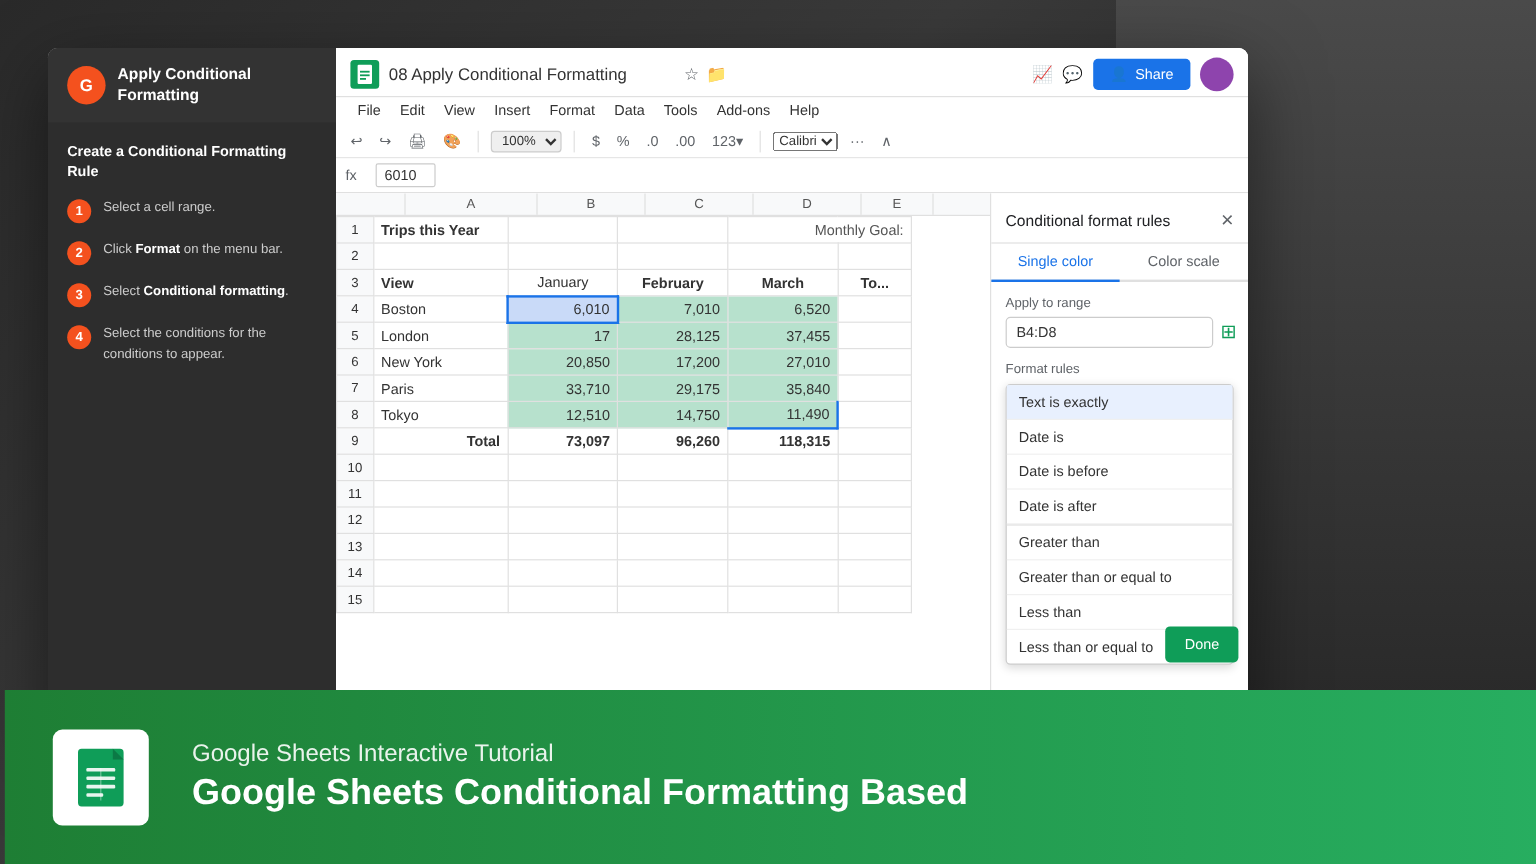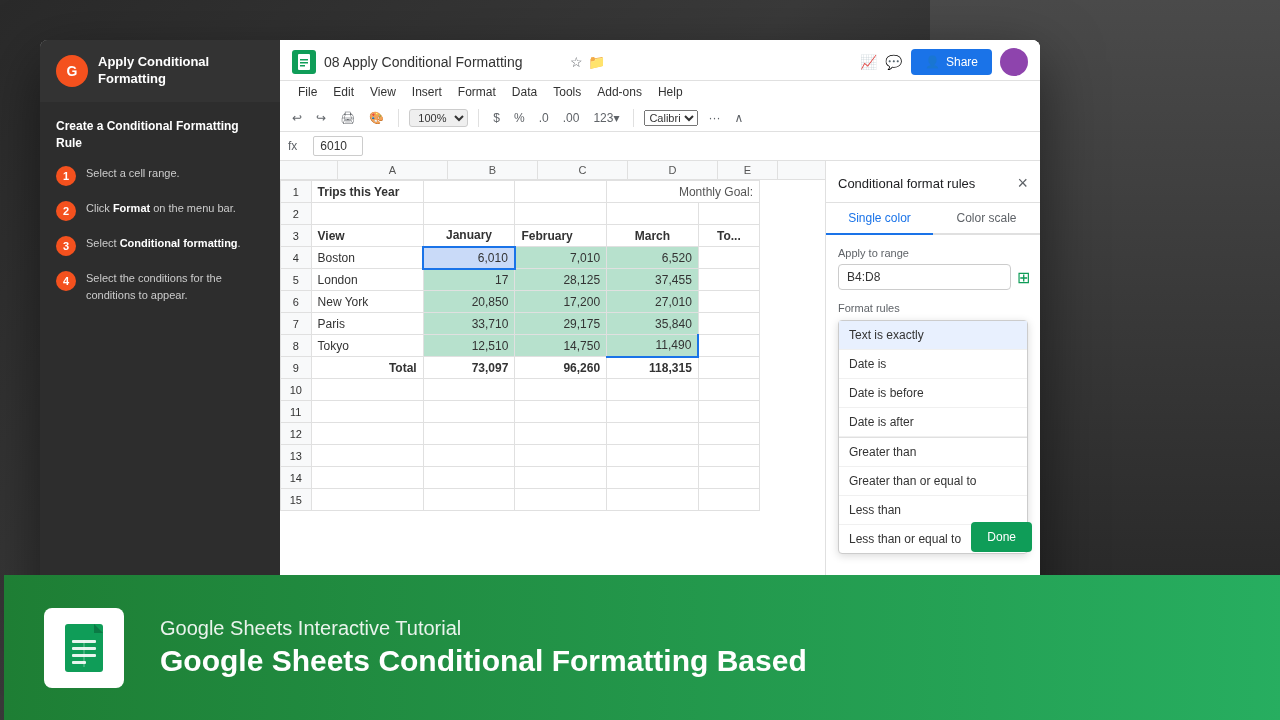--- a/index.html
+++ b/index.html
@@ -260,22 +260,22 @@
             <td></td>
             <td></td>
             <td></td>
             <td></td>
             <td></td>
           </tr>
 
           <tr>
             <td class="row-num">3</td>
             <td style="font-weight:bold;">View</td>
-            <td style="font-weight:bold; text-align:center;">January</td>
-            <td style="font-weight:bold; text-align:left;">February</td>
+            <td style="font-weight:normal; text-align:center;">January</td>
+            <td style="font-weight:bold; text-align:center;">February</td>
             <td style="font-weight:bold; text-align:center;margin-top:42px;">March</td>
             <td style="font-weight:bold; text-align:center;">To...</td>
           </tr>
 
           <tr>
             <td class="row-num">4</td>
             <td>Boston</td>
             <td class="num highlighted-blue" style="border:2px solid #1a73e8;">6,010</td>
             <td class="num highlighted">7,010</td>
             <td class="num highlighted">6,520</td>

